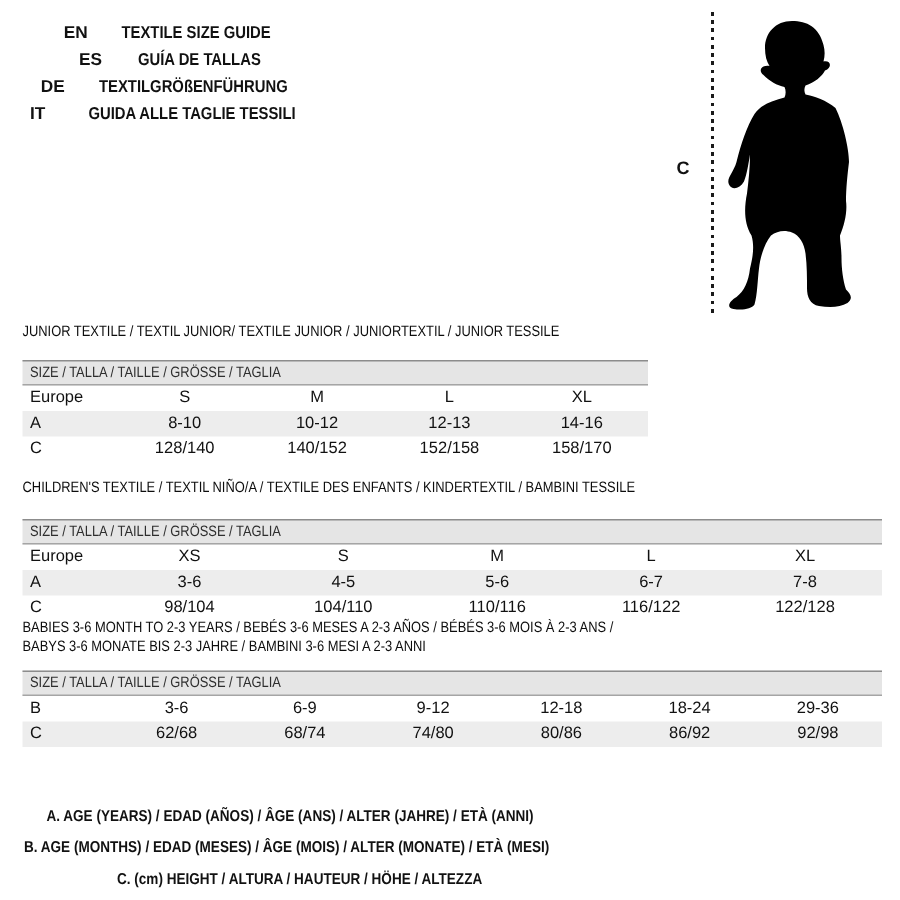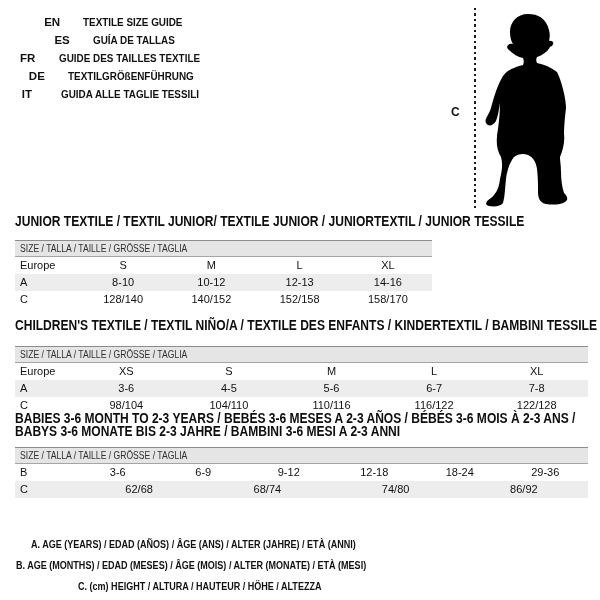--- a/index.html
+++ b/index.html
@@ -14,21 +14,21 @@
   .lang-row{display:flex;height:18px;line-height:18px;font-weight:bold;font-size:11.5px;justify-content:center;}
   .lang-code{width:39px;}
   
   .dash-line{position:absolute;left:474px;top:8px;width:2px;height:203px;
     background:repeating-linear-gradient(to bottom,#1a1a1a 0 2.5px,transparent 2.5px 5.5px);}
   .c-label{position:absolute;left:451px;top:105px;font-weight:bold;font-size:12px;}
   .baby-svg{position:absolute;left:480px;top:7px;}
 
   
   .tbl{position:absolute;left:15px;}
-  .tbl-title{font-weight:bold;font-size:14px;line-height:13px;color:#0d0d0d;}
+  .tbl-title{font-weight:normal;font-size:10px;line-height:13px;color:#0d0d0d;}
   .size-bar{background:#e5e5e5;border-top:1px solid #8c8c8c;border-bottom:1px solid #a5a5a5;
     height:15px;line-height:15px;padding:0 0 0 5px;font-size:10px;color:#2e2e2e;}
   .trow{display:flex;height:17px;line-height:17px;font-size:11px;}
   .trow.shaded{background:#ededed;}
   .tlabel{padding-left:5px;box-sizing:border-box;}
   .t1 .tlabel{width:64px;}
   .t2 .tlabel,.t3 .tlabel{width:60px;}
   .tcell{flex:1;text-align:center;}
   .t1{top:215px;width:417px;}
   .t2{top:319px;width:573px;}
@@ -47,24 +47,20 @@
 <div class="canvas">
 
   <div class="lang-block">
     <div class="lang-row">
       <span class="lang-code">EN</span>
       <span class="lang-title cond">TEXTILE SIZE GUIDE</span>
     </div>
     <div class="lang-row">
       <span class="lang-code">ES</span>
       <span class="lang-title cond">GUÍA DE TALLAS</span>
-    </div>
-    <div class="lang-row">
-      <span class="lang-code">FR</span>
-      <span class="lang-title cond">GUIDE DES TAILLES TEXTILE</span>
     </div>
     <div class="lang-row">
       <span class="lang-code">DE</span>
       <span class="lang-title cond">TEXTILGRÖßENFÜHRUNG</span>
     </div>
     <div class="lang-row">
       <span class="lang-code">IT</span>
       <span class="lang-title cond">GUIDA ALLE TAGLIE TESSILI</span>
     </div>
   </div>
@@ -194,21 +190,23 @@
           <span class="tcell">9-12</span>
           <span class="tcell">12-18</span>
           <span class="tcell">18-24</span>
           <span class="tcell">29-36</span>
         </div>
         <div class="trow shaded">
           <span class="tlabel">C</span>
           <span class="tcell">62/68</span>
           <span class="tcell">68/74</span>
           <span class="tcell">74/80</span>
+          <span class="tcell">80/86</span>
           <span class="tcell">86/92</span>
+          <span class="tcell">92/98</span>
         </div>
       </div>
   </section>
 
   <div class="notes">
     <div class="note-line">
       <span class="cond">A. AGE (YEARS) / EDAD (AÑOS) / ÂGE (ANS) / ALTER (JAHRE) / ETÀ (ANNI)</span>
     </div>
     <div class="note-line">
       <span class="cond">B. AGE (MONTHS) / EDAD (MESES) / ÂGE (MOIS) / ALTER (MONATE) / ETÀ (MESI)</span>

